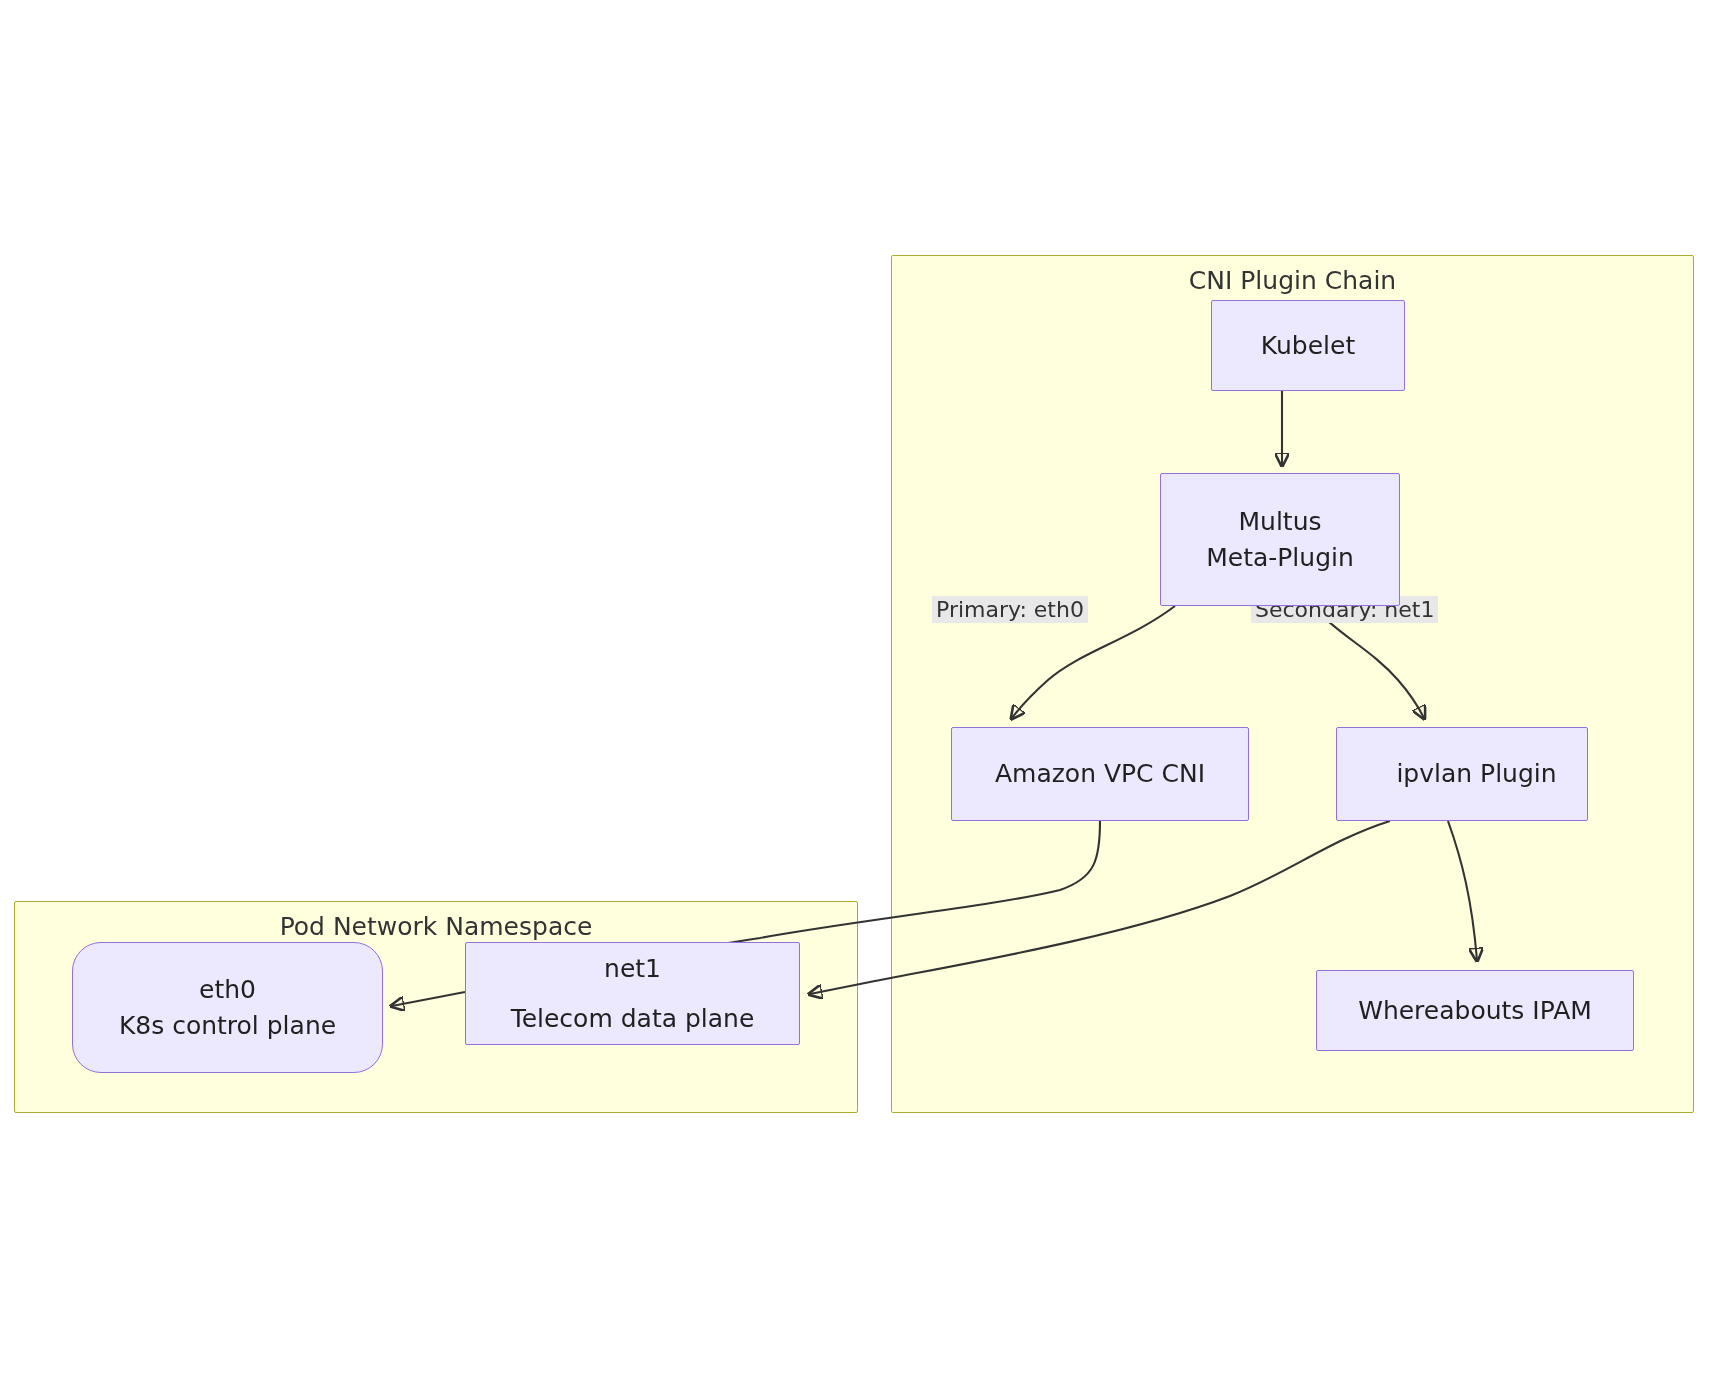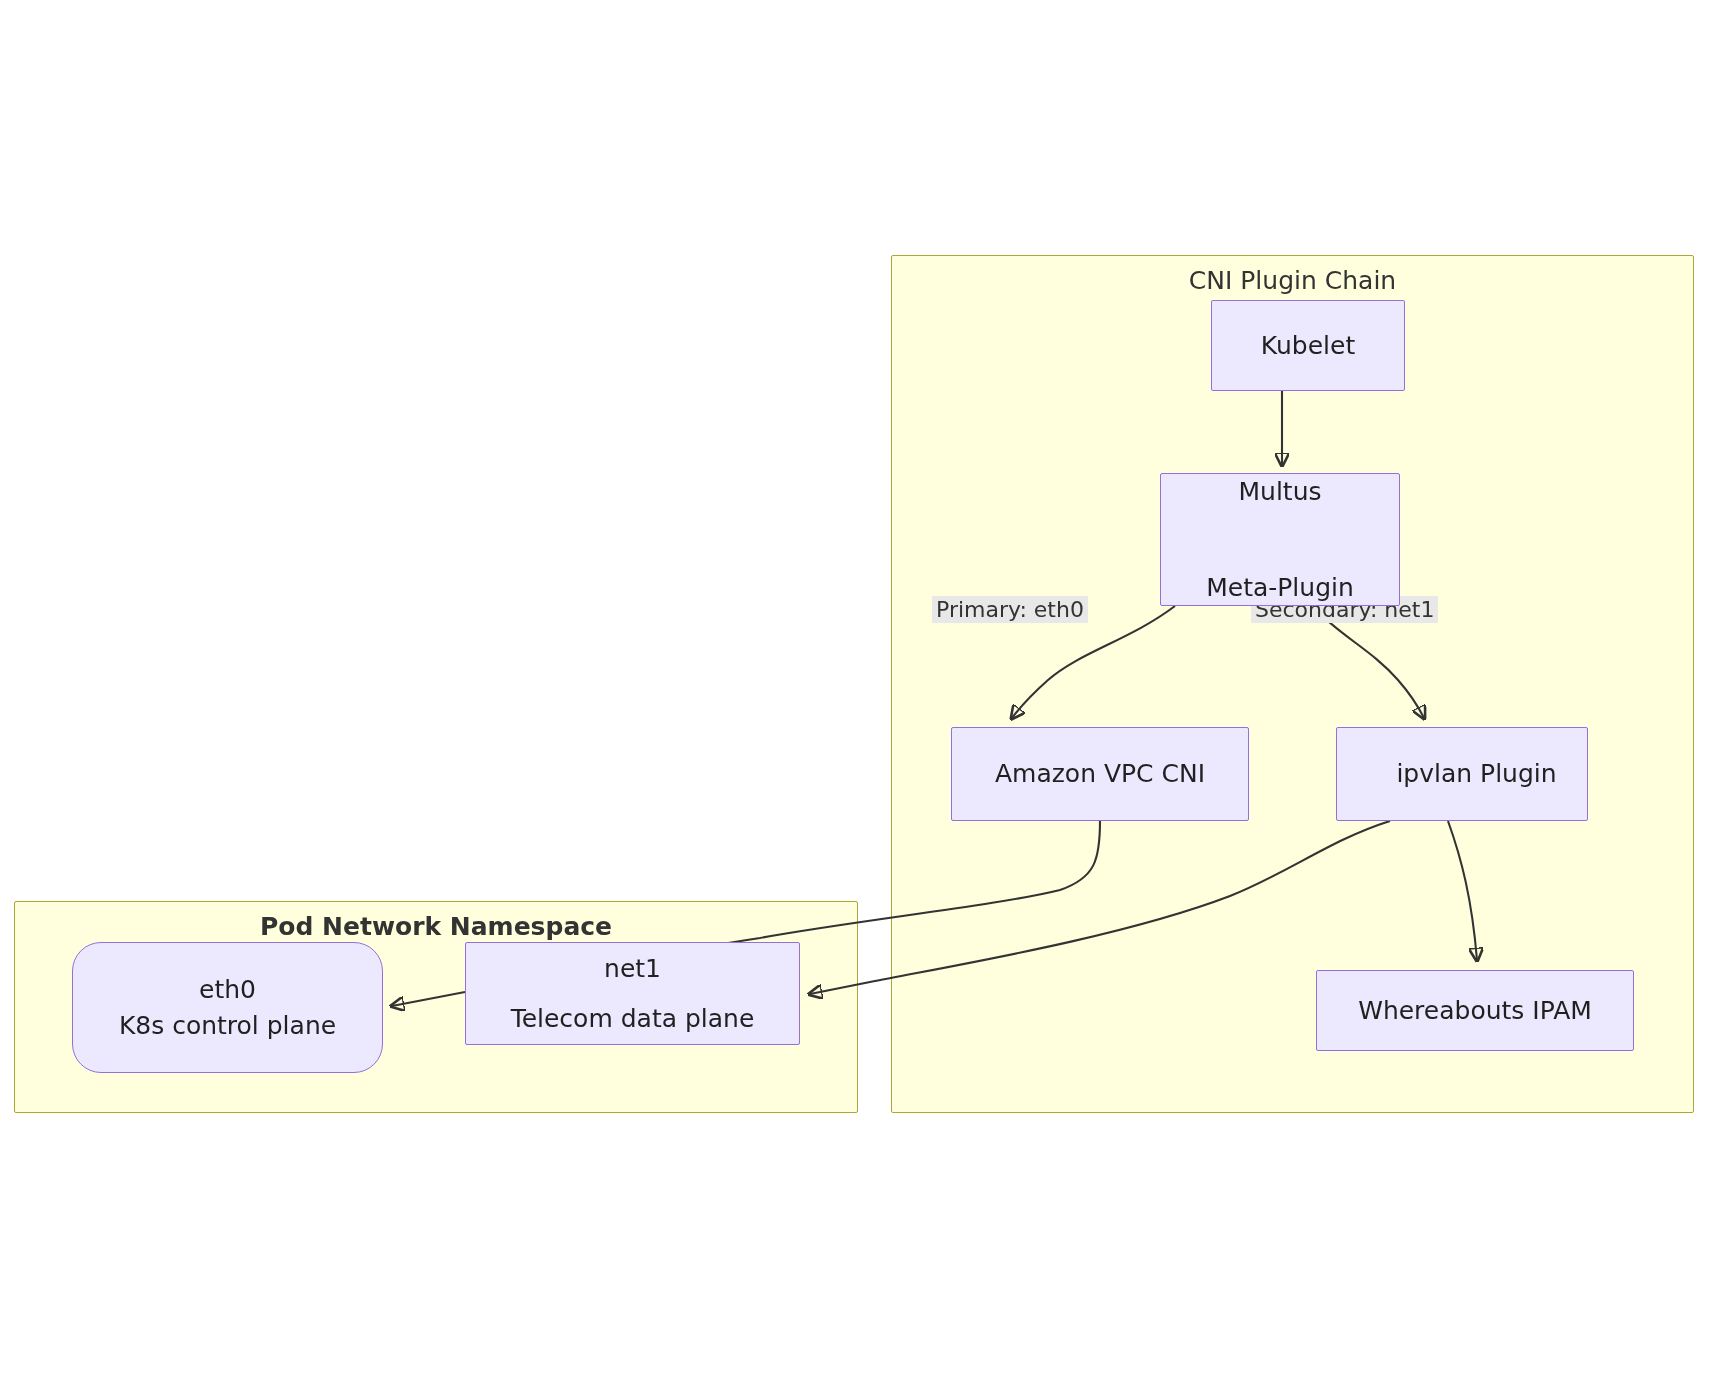--- a/index.html
+++ b/index.html
@@ -15,21 +15,21 @@
     white-space:nowrap;padding:1px 4px;box-sizing:border-box;}
   svg.edges{position:absolute;left:0;top:0;width:1709px;height:1374px;overflow:visible;}
   svg.edges path,svg.edges line{fill:none;stroke:#333333;stroke-width:2.1px;}
 </style>
 </head>
 <body>
 
 <div id="canvas">
 
   <div class="cluster" style="left:14px;top:901px;width:844px;height:212px;">
-    <div class="cluster-label" style="top:10px;font-weight:bold;">Pod Network Namespace</div>
+    <div class="cluster-label" style="top:10px;">Pod Network Namespace</div>
   </div>
 
   <div class="cluster" style="left:891px;top:255px;width:803px;height:858px;">
     <div class="cluster-label" style="top:10px;">CNI Plugin Chain</div>
   </div>
 
   <svg class="edges" viewBox="0 0 1709 1374" preserveAspectRatio="none">
     <defs>
       <marker id="ah" viewBox="0 0 12 12" refX="10" refY="6" markerWidth="7" markerHeight="7" orient="auto-start-reverse">
         <path d="M 0 0 L 12 6 L 0 12 z" fill="#333333" stroke="none"></path>
@@ -53,21 +53,21 @@
     <path d="M 465,992 L 392,1006" marker-end="url(#ah)"></path>
   </svg>
 
   <div class="edge-label" style="left:932px;top:596px;">Primary: eth0</div>
   <div class="edge-label" style="left:1251px;top:596px;">Secondary: net1</div>
 
   <div class="node" style="left:1211px;top:300px;width:194px;height:91px;">
     <span class="ln">Kubelet</span>
   </div>
 
-  <div class="node" style="left:1160px;top:473px;width:240px;height:133px;justify-content:space-between;">
+  <div class="node" style="left:1160px;top:473px;width:240px;height:133px;">
     <span class="ln">Multus</span>
     <span class="ln">Meta-Plugin</span>
   </div>
 
   <div class="node" style="left:951px;top:727px;width:298px;height:94px;">
     <span class="ln">Amazon VPC CNI</span>
   </div>
 
   <div class="node" style="left:1336px;top:727px;width:252px;height:94px;padding-left:29px;">
     <span class="ln">ipvlan Plugin</span>

